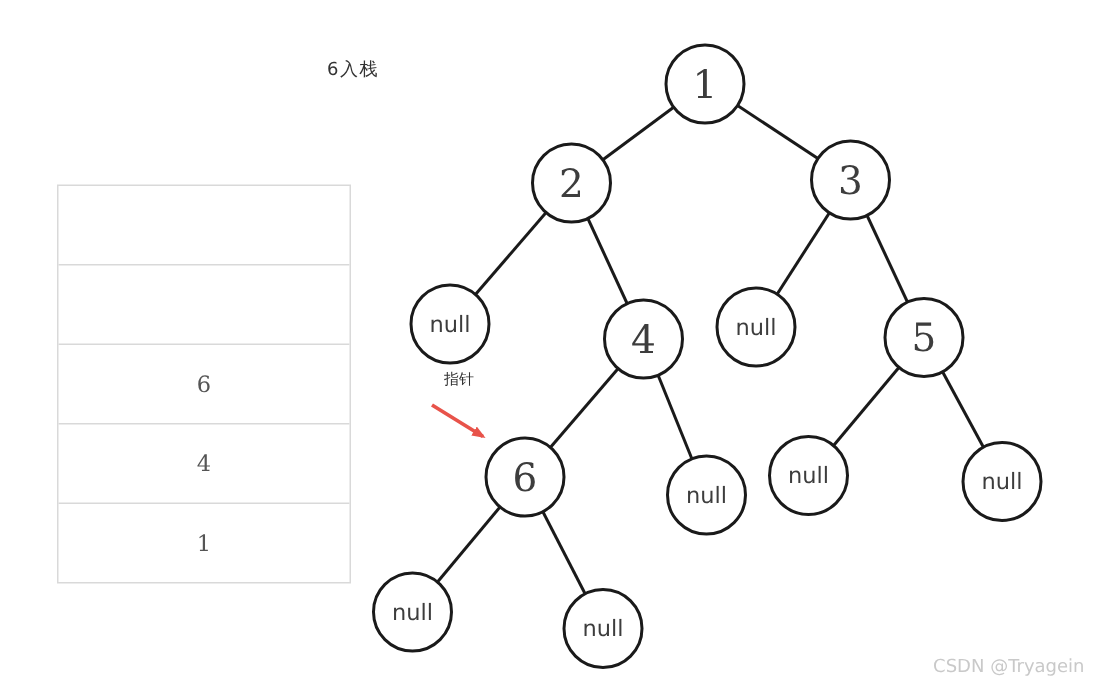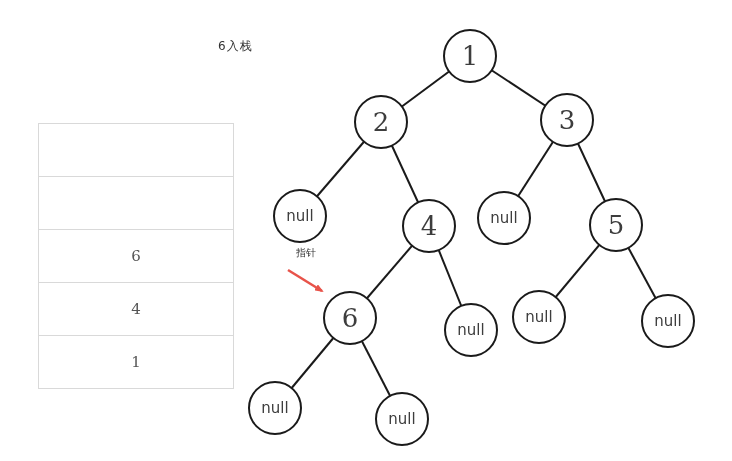--- a/index.html
+++ b/index.html
@@ -148,14 +148,15 @@
   <div class="stack-table">
     <div class="stack-row"></div>
     <div class="stack-row"></div>
     <div class="stack-row">6</div>
     <div class="stack-row">4</div>
     <div class="stack-row">1</div>
   </div>
 
   <div class="pointer-label">指针</div>
 
+  <div class="watermark" style="color: rgb(201, 201, 201);">CSDN @Tryagein</div>
 
 </div>
 
 </body></html>

